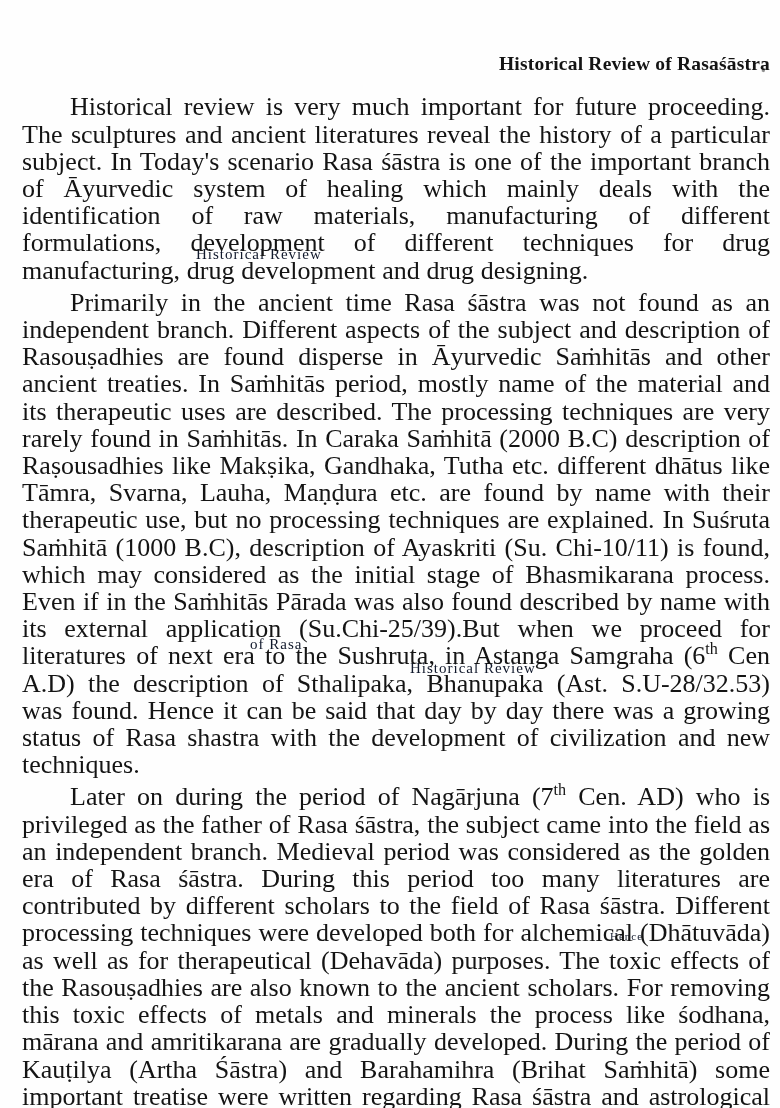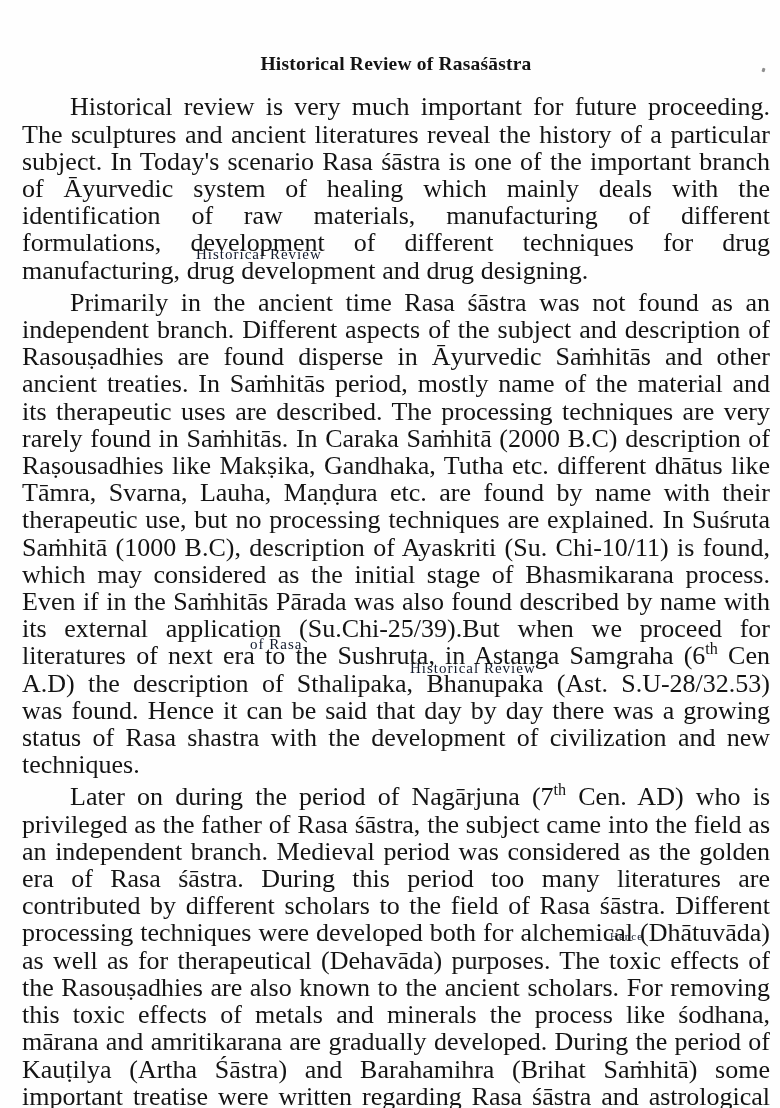--- a/index.html
+++ b/index.html
@@ -58,21 +58,21 @@
     position: absolute;
     left: 22px;
     top: 52px;
     width: 748px;
   }
 
   h1.doc-title {
     margin: 0 0 18px 0;
     font-size: 19.5px;
     font-weight: bold;
-    text-align: center;
+    text-align: right;
     letter-spacing: .2px;
     line-height: 1.2;
   }
 
   p.para {
     margin: 0;
     font-size: 26px;
     line-height: 27.2px;
     text-align: justify;
     text-justify: inter-word;

